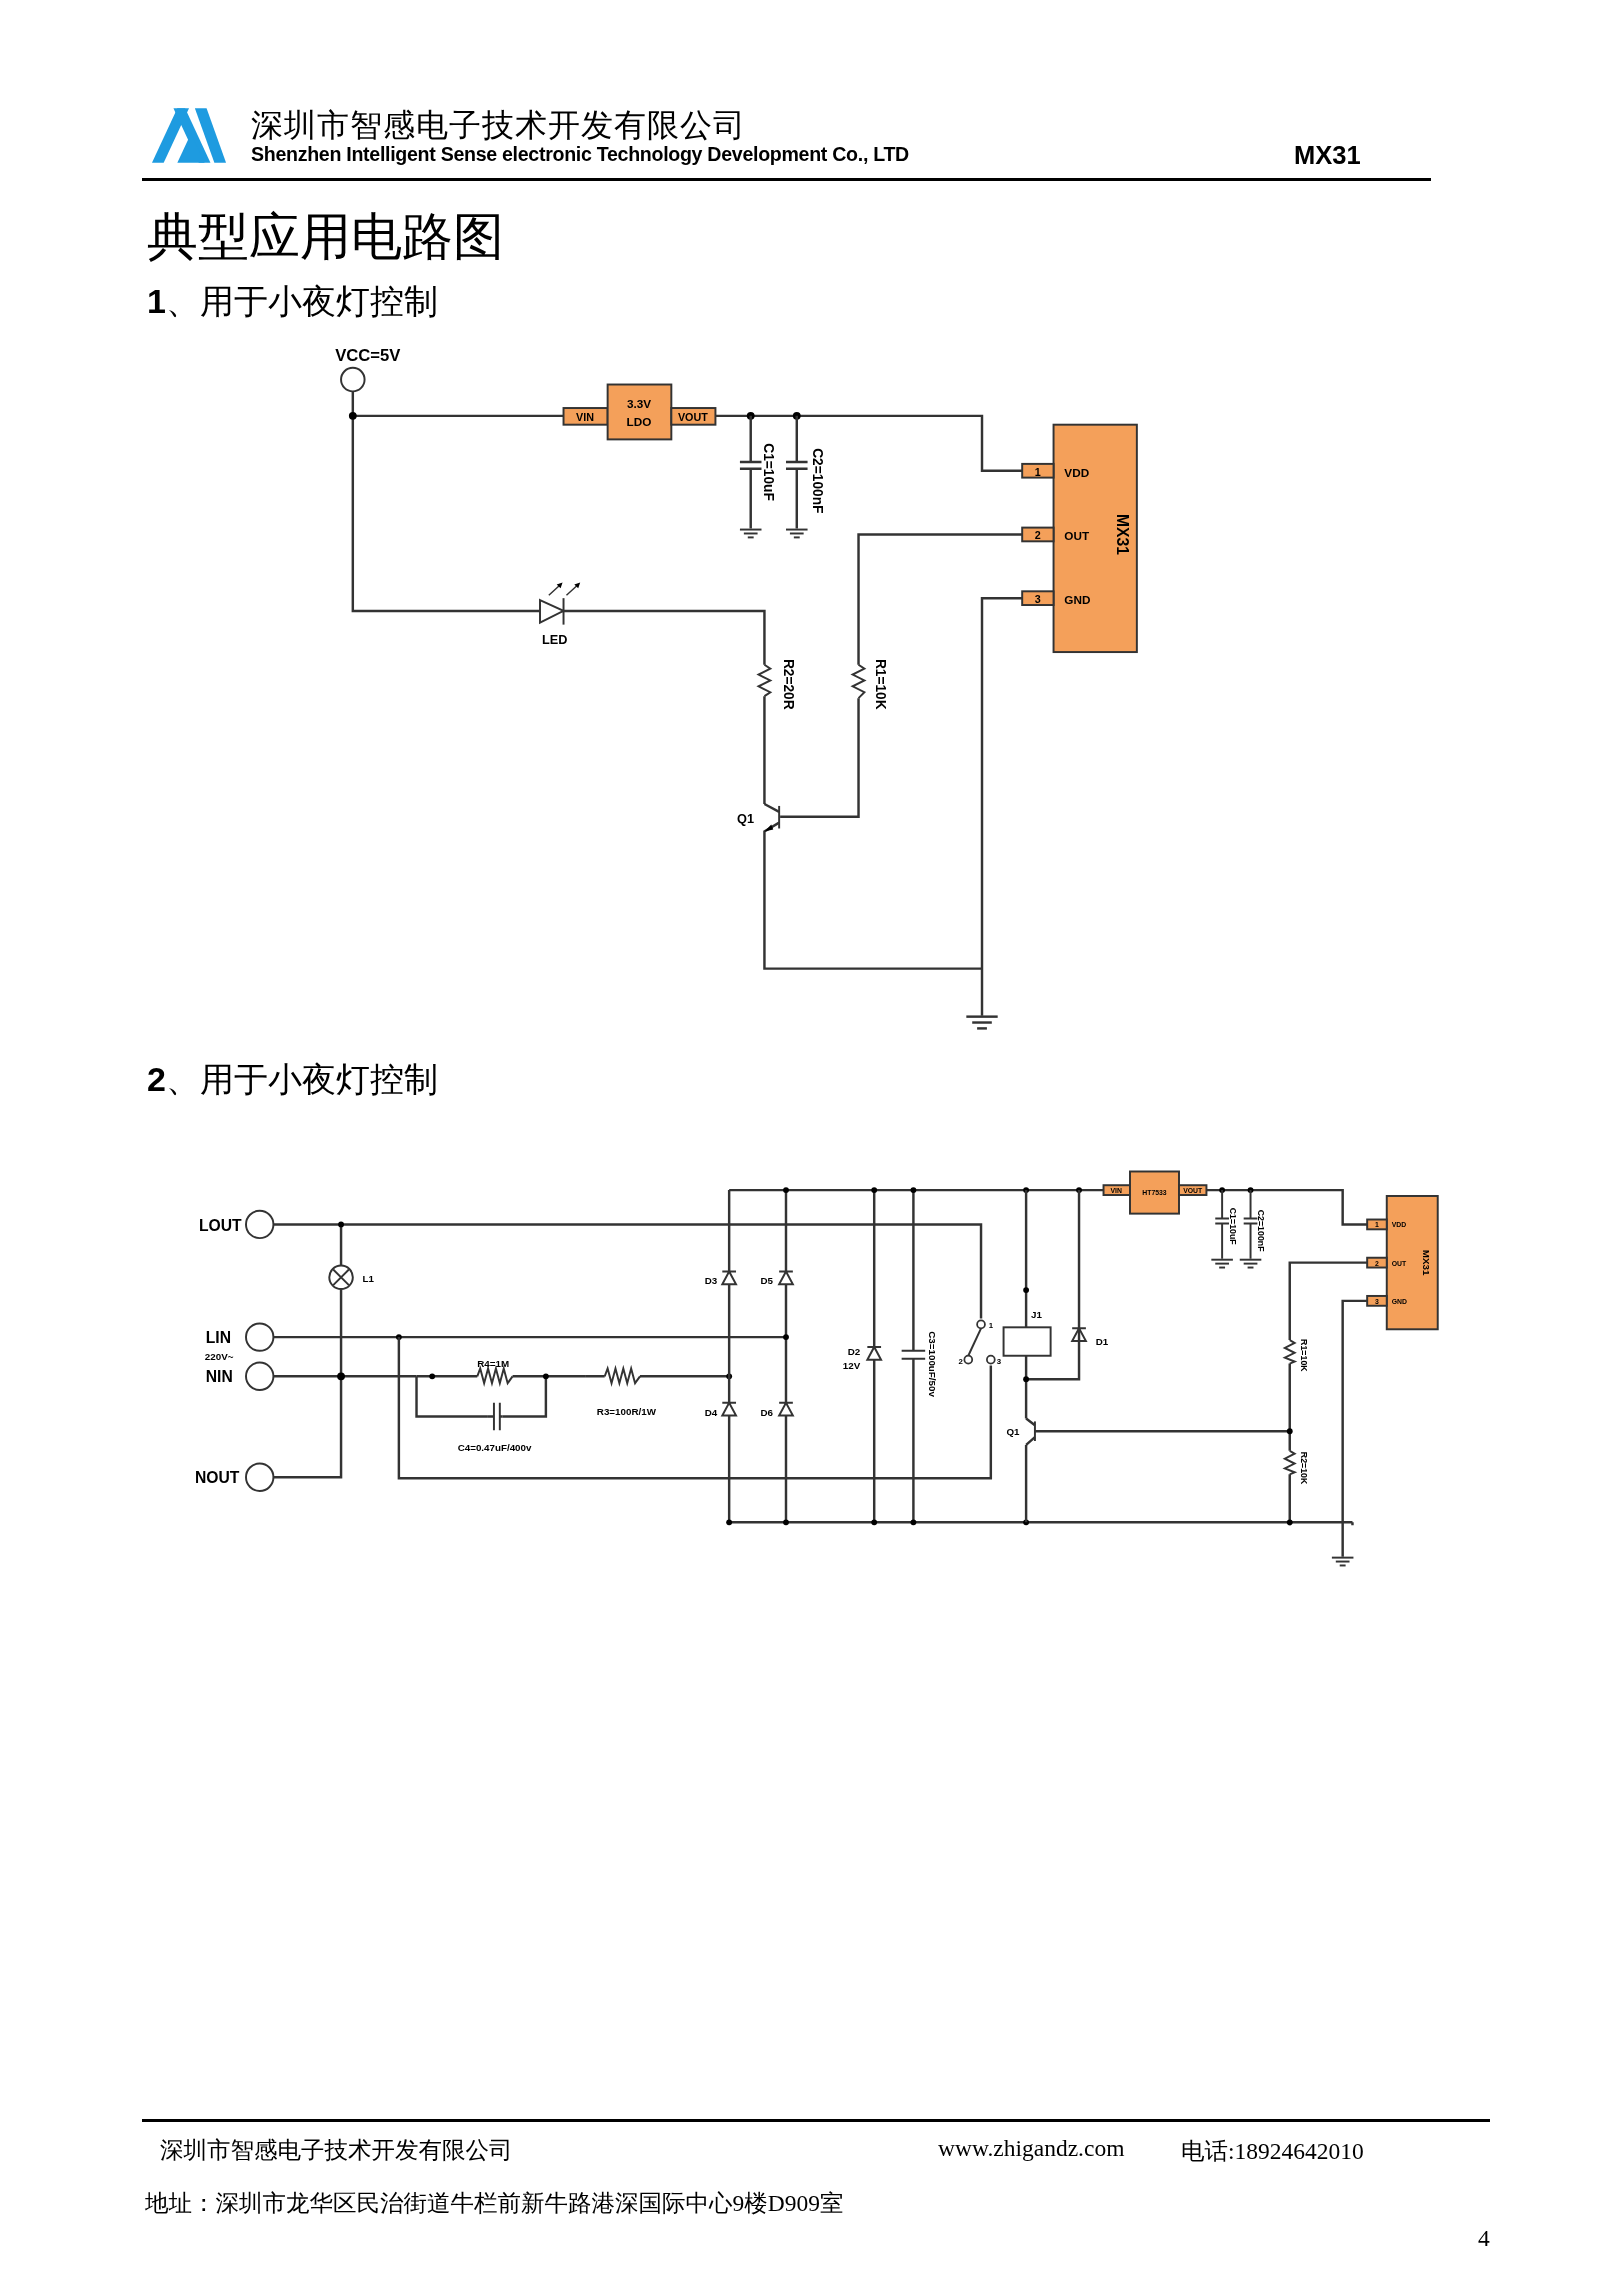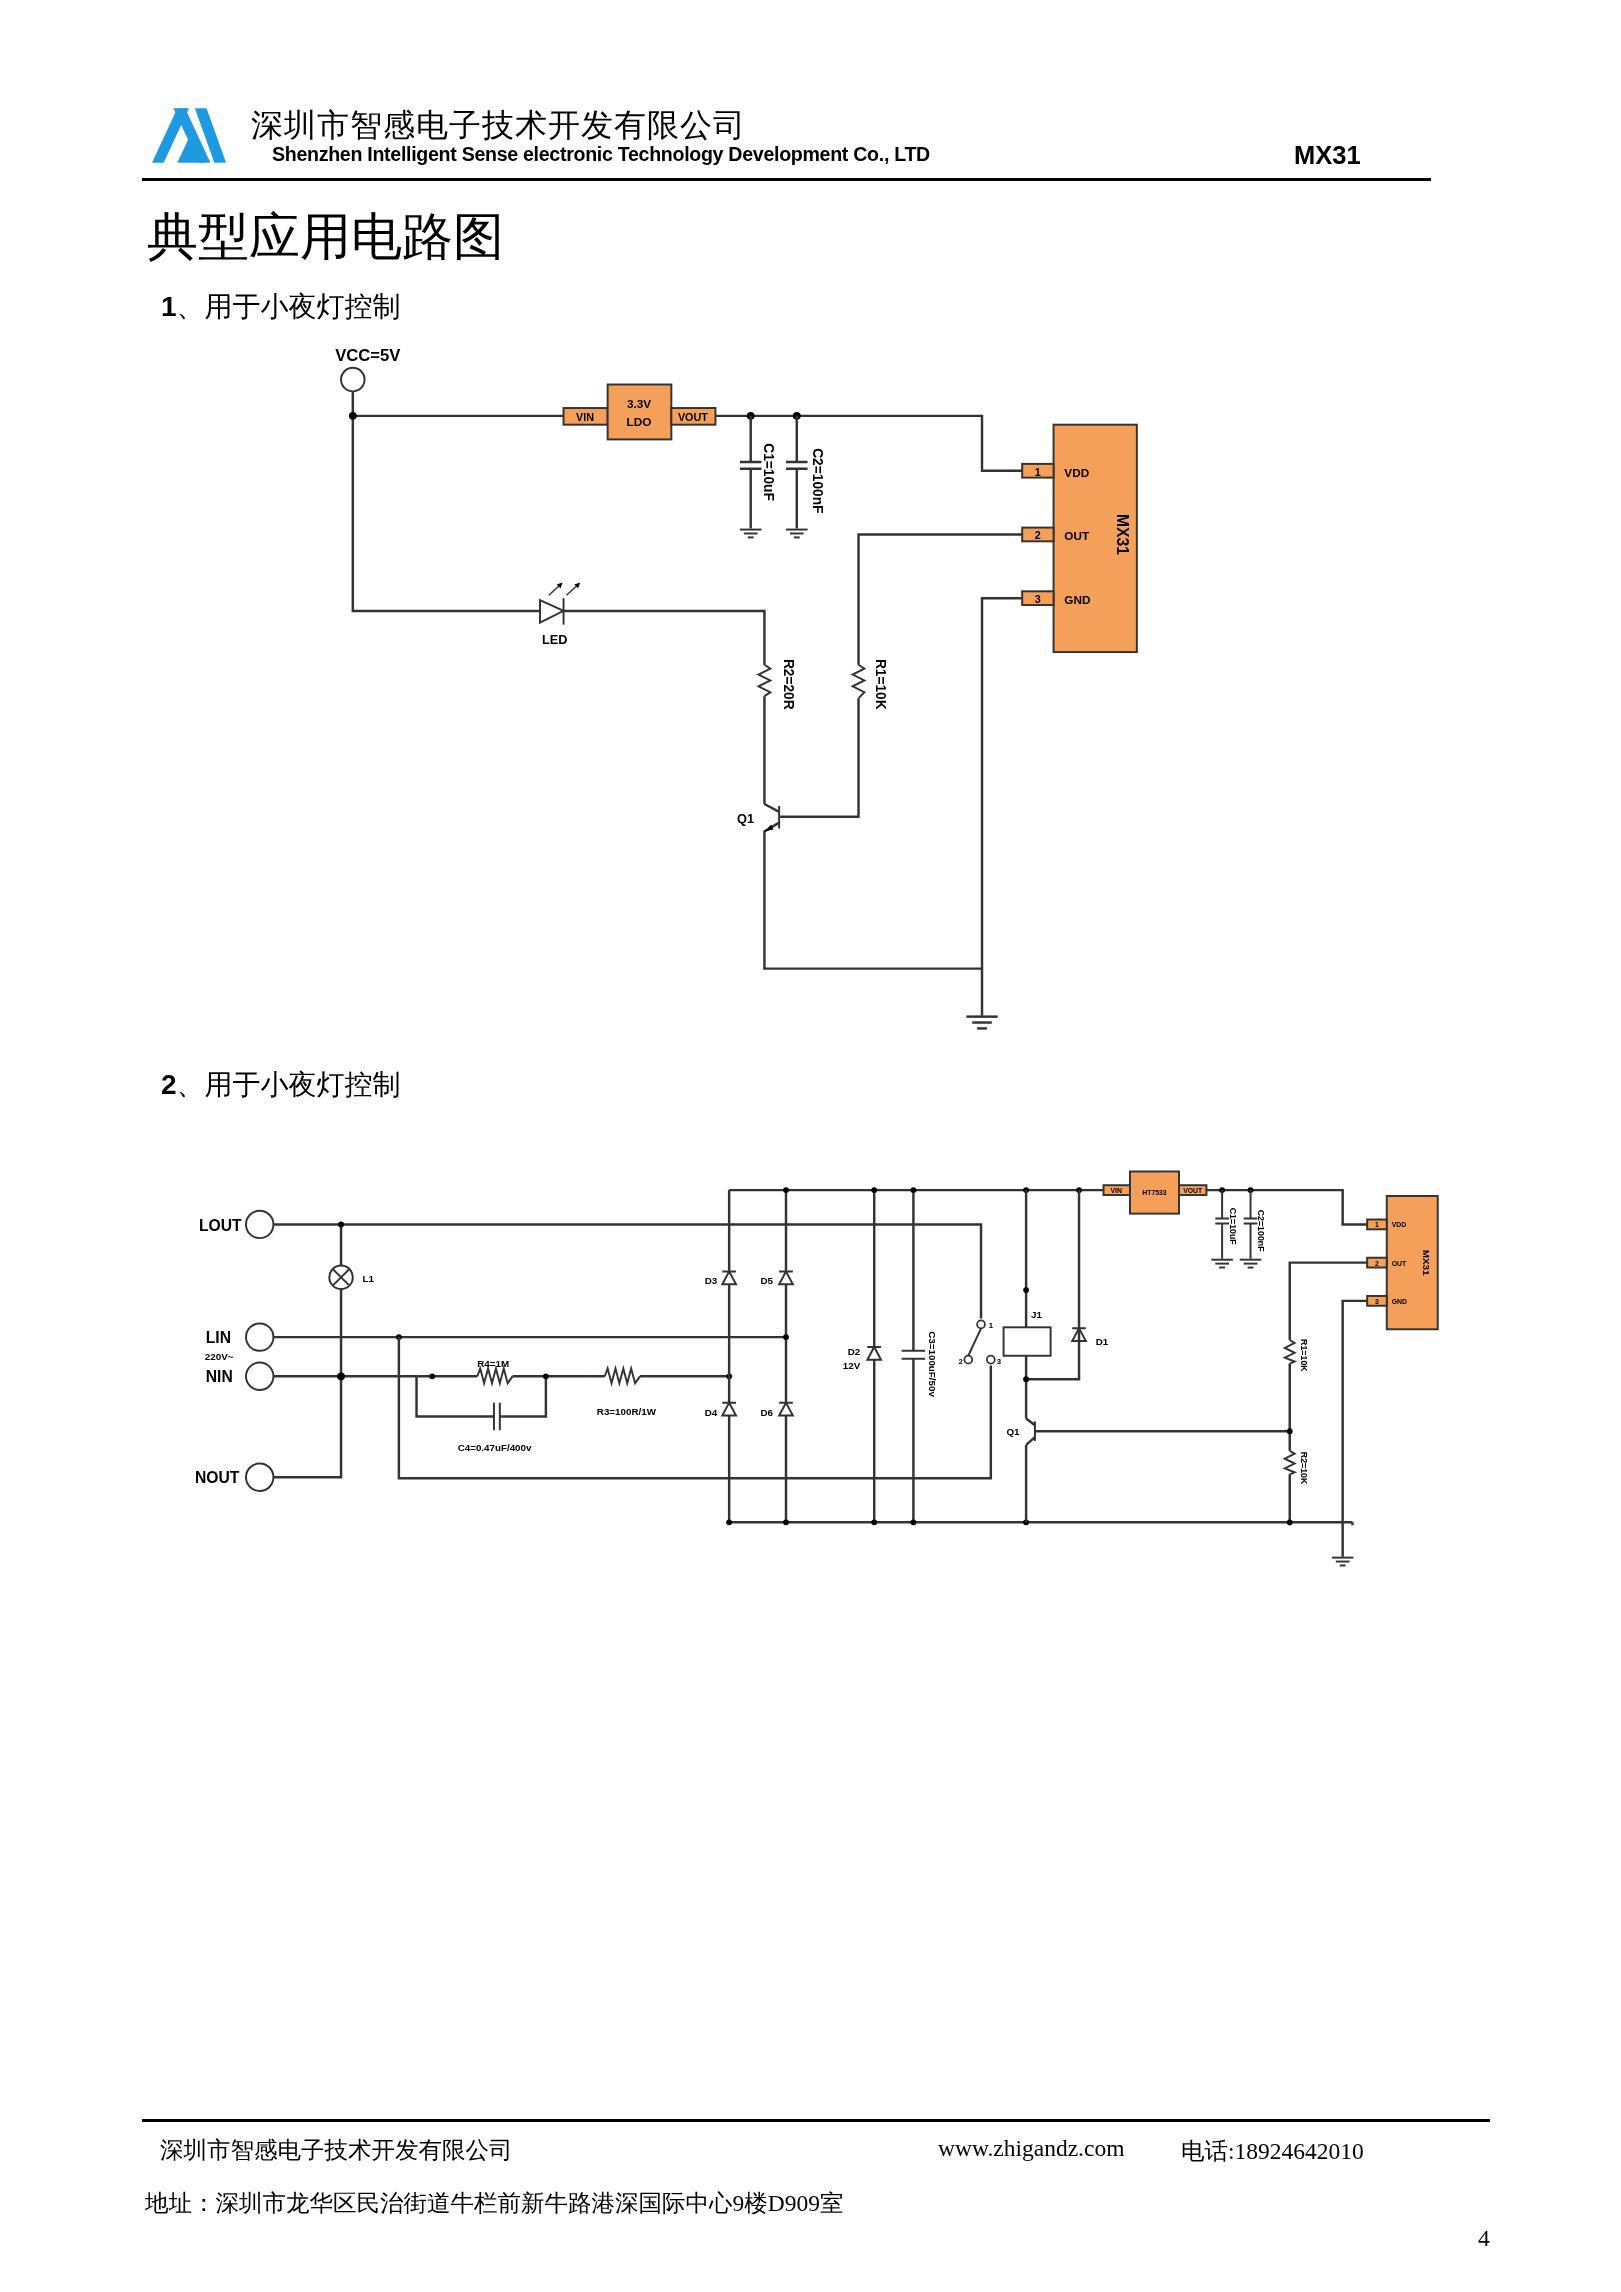--- a/index.html
+++ b/index.html
@@ -1,24 +1,24 @@
 <!DOCTYPE html>
 <html><head>
 <meta charset="utf-8">
 <style>
   html, body { margin:0; padding:0; background:#fff; }
   body { width:1621px; height:2293px; position:relative; overflow:hidden;
          font-family:"DejaVu Sans", sans-serif; color:#000; }
   .abs { position:absolute; }
   .hdr-cn { left:251px; top:108px; font-size:32px; line-height:35px; letter-spacing:1px; }
-  .hdr-en { left:251px; top:143px; font-size:19.6px; font-weight:bold; font-family:"Liberation Sans", sans-serif; letter-spacing:-0.3px;margin-left:21px; }
+  .hdr-en { left:251px; top:143px; font-size:19.6px; font-weight:bold; font-family:"Liberation Sans", sans-serif; letter-spacing:-0.3px; }
   .hdr-model { left:1294px; top:141px; font-size:25.5px; font-weight:bold; font-family:"Liberation Sans", sans-serif; }
   .hdr-rule { left:142px; top:178px; width:1289px; height:2.9px; background:#000; }
   .title { left:147px; top:212px; font-size:51px; line-height:49px; }
-  .sec { left:161px; font-size:28px; line-height:46px; }
+  .sec { left:147px; font-size:34px; line-height:35px; }
   .sec b { font-family:"Liberation Sans", sans-serif; }
   .ftr-rule { left:142px; top:2119px; width:1348px; height:2.9px; background:#000; }
   .ftr { font-family:"Liberation Serif", serif; font-size:23.5px; }
   svg text { font-family:"Liberation Sans", sans-serif; font-weight:bold; fill:#000; }
   .w { stroke:#333; stroke-width:2.5; fill:none; }
   .chip { fill:#f4a05a; stroke:#333; stroke-width:2; }
 </style>
 </head>
 <body>
 

